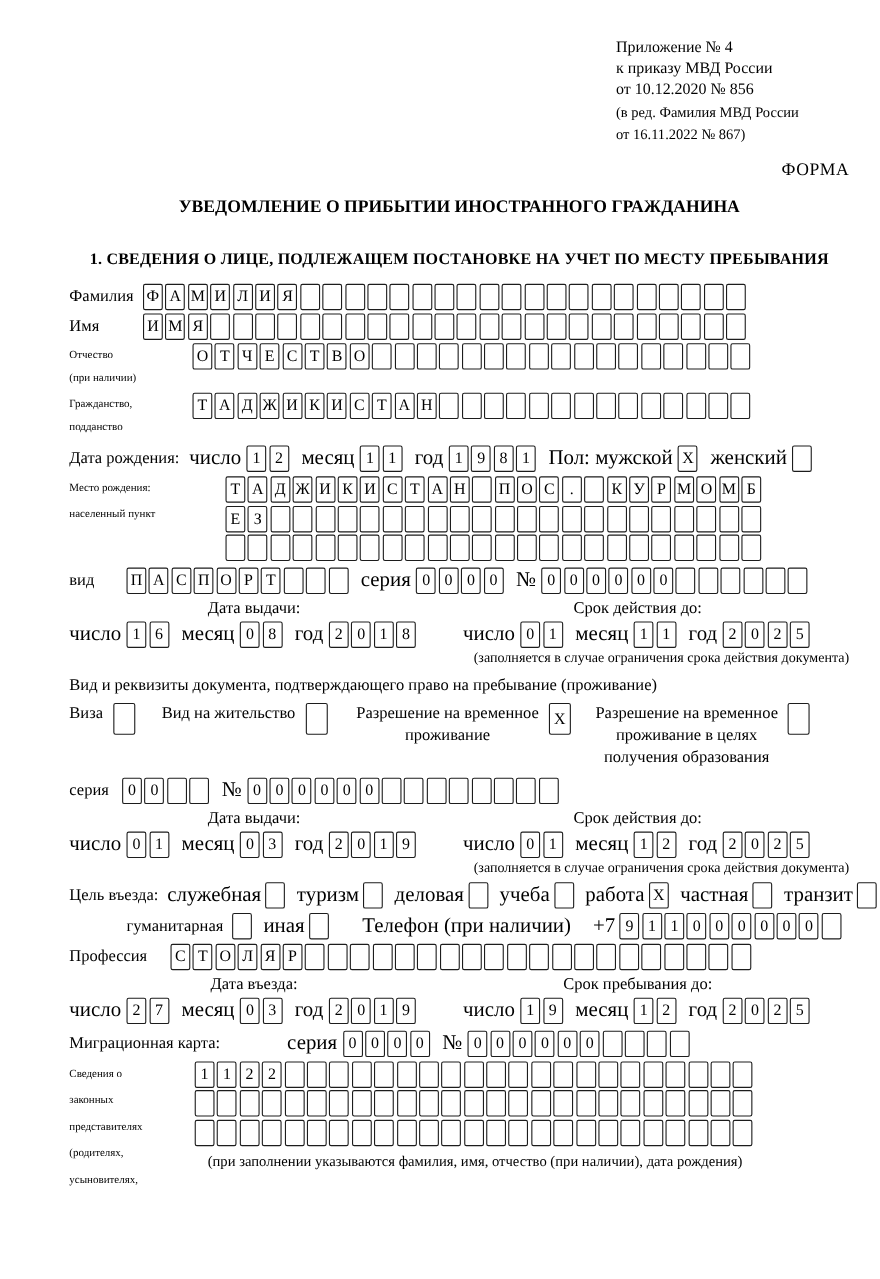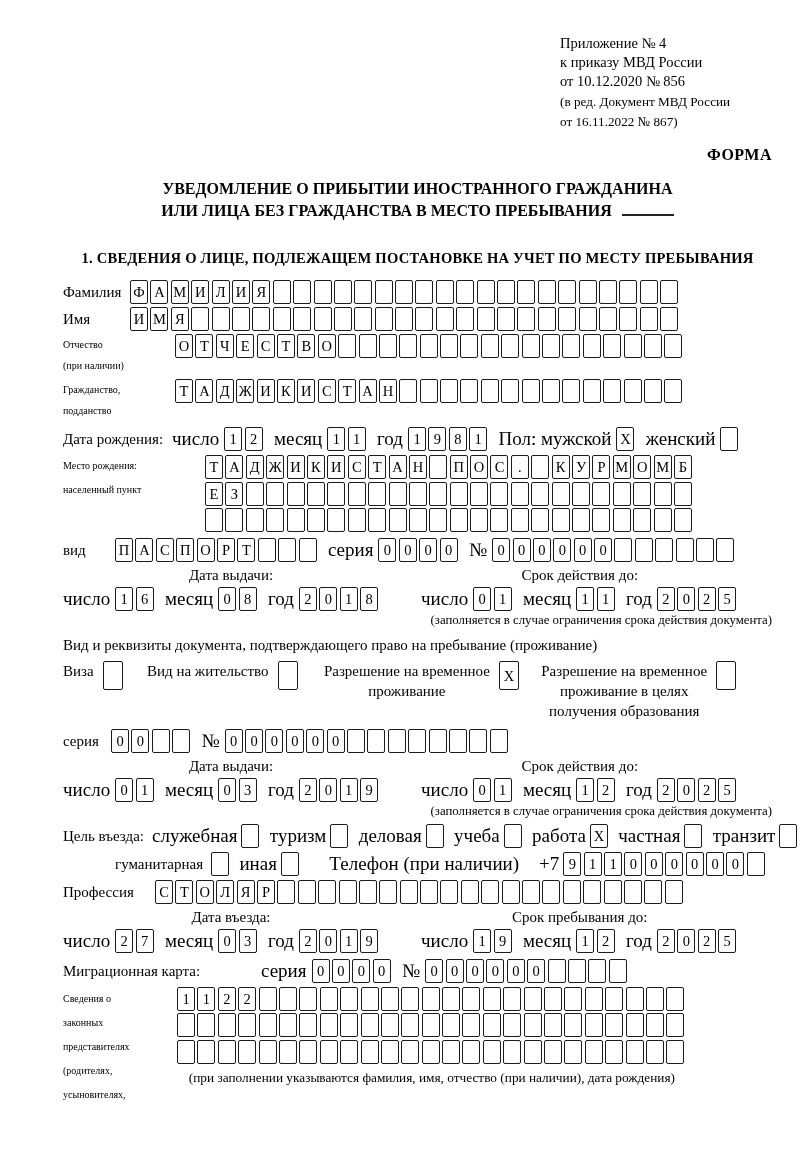--- a/index.html
+++ b/index.html
@@ -6,21 +6,21 @@
   html,body { margin:0; padding:0; }
   body {
     width:800px; height:1163px; background:#ffffff; color:#000;
     font-family:"Liberation Serif", serif; overflow:hidden;
   }
   .page { padding:34px 28px 0 63px; width:800px; }
 
   
   .appendix { margin-left:497px; width:215px; font-size:14.5px; line-height:19px; }
   .appendix .small { font-size:13.2px; line-height:17.5px; margin-top:2px; }
-  .forma { text-align:right; font-weight:bold; font-size:16px; margin-top:16px; letter-spacing:0.5px; }
+  .forma { text-align:right; font-weight:normal; font-size:16px; margin-top:16px; letter-spacing:0.5px; }
 
   .title { text-align:center; font-weight:bold; font-size:16px; line-height:22px; margin-top:14px; }
   .title-blank { display:inline-block; width:52px; border-bottom:2px solid #222; margin-left:10px; }
 
   .sec-heading { font-weight:bold; font-size:14.6px; text-align:center; margin-top:28px; margin-bottom:13px; letter-spacing:0.2px; }
 
   
   .row { display:flex; align-items:center; margin-bottom:3px; }
   .row.top { align-items:flex-start; }
   .lbl { font-size:15px; line-height:20px; flex:none; }
@@ -66,29 +66,28 @@
 </style>
 </head>
 <body>
 
 <div class="page">
 
   <div class="appendix">
     <div>Приложение № 4</div>
     <div>к приказу МВД России</div>
     <div>от 10.12.2020 № 856</div>
-    <div class="small">(в ред. Документ МВД России</div>
+    <div class="small">(в ред. Фамилия МВД России</div>
     <div class="small">от 16.11.2022 № 867)</div>
   </div>
 
   <div class="forma">ФОРМА</div>
 
   <div class="title">
     <div>УВЕДОМЛЕНИЕ О ПРИБЫТИИ ИНОСТРАННОГО ГРАЖДАНИНА</div>
-    <div><span>ИЛИ ЛИЦА БЕЗ ГРАЖДАНСТВА В МЕСТО ПРЕБЫВАНИЯ</span><span class="title-blank"></span></div>
   </div>
 
   <div class="sec-heading">1. СВЕДЕНИЯ О ЛИЦЕ, ПОДЛЕЖАЩЕМ ПОСТАНОВКЕ НА УЧЕТ ПО МЕСТУ ПРЕБЫВАНИЯ</div>
 
   <div class="row">
     <div class="lbl lw67">Фамилия</div>
     <div class="cells">
         <span class="cell">Ф</span>
         <span class="cell">А</span>
         <span class="cell">М</span>

